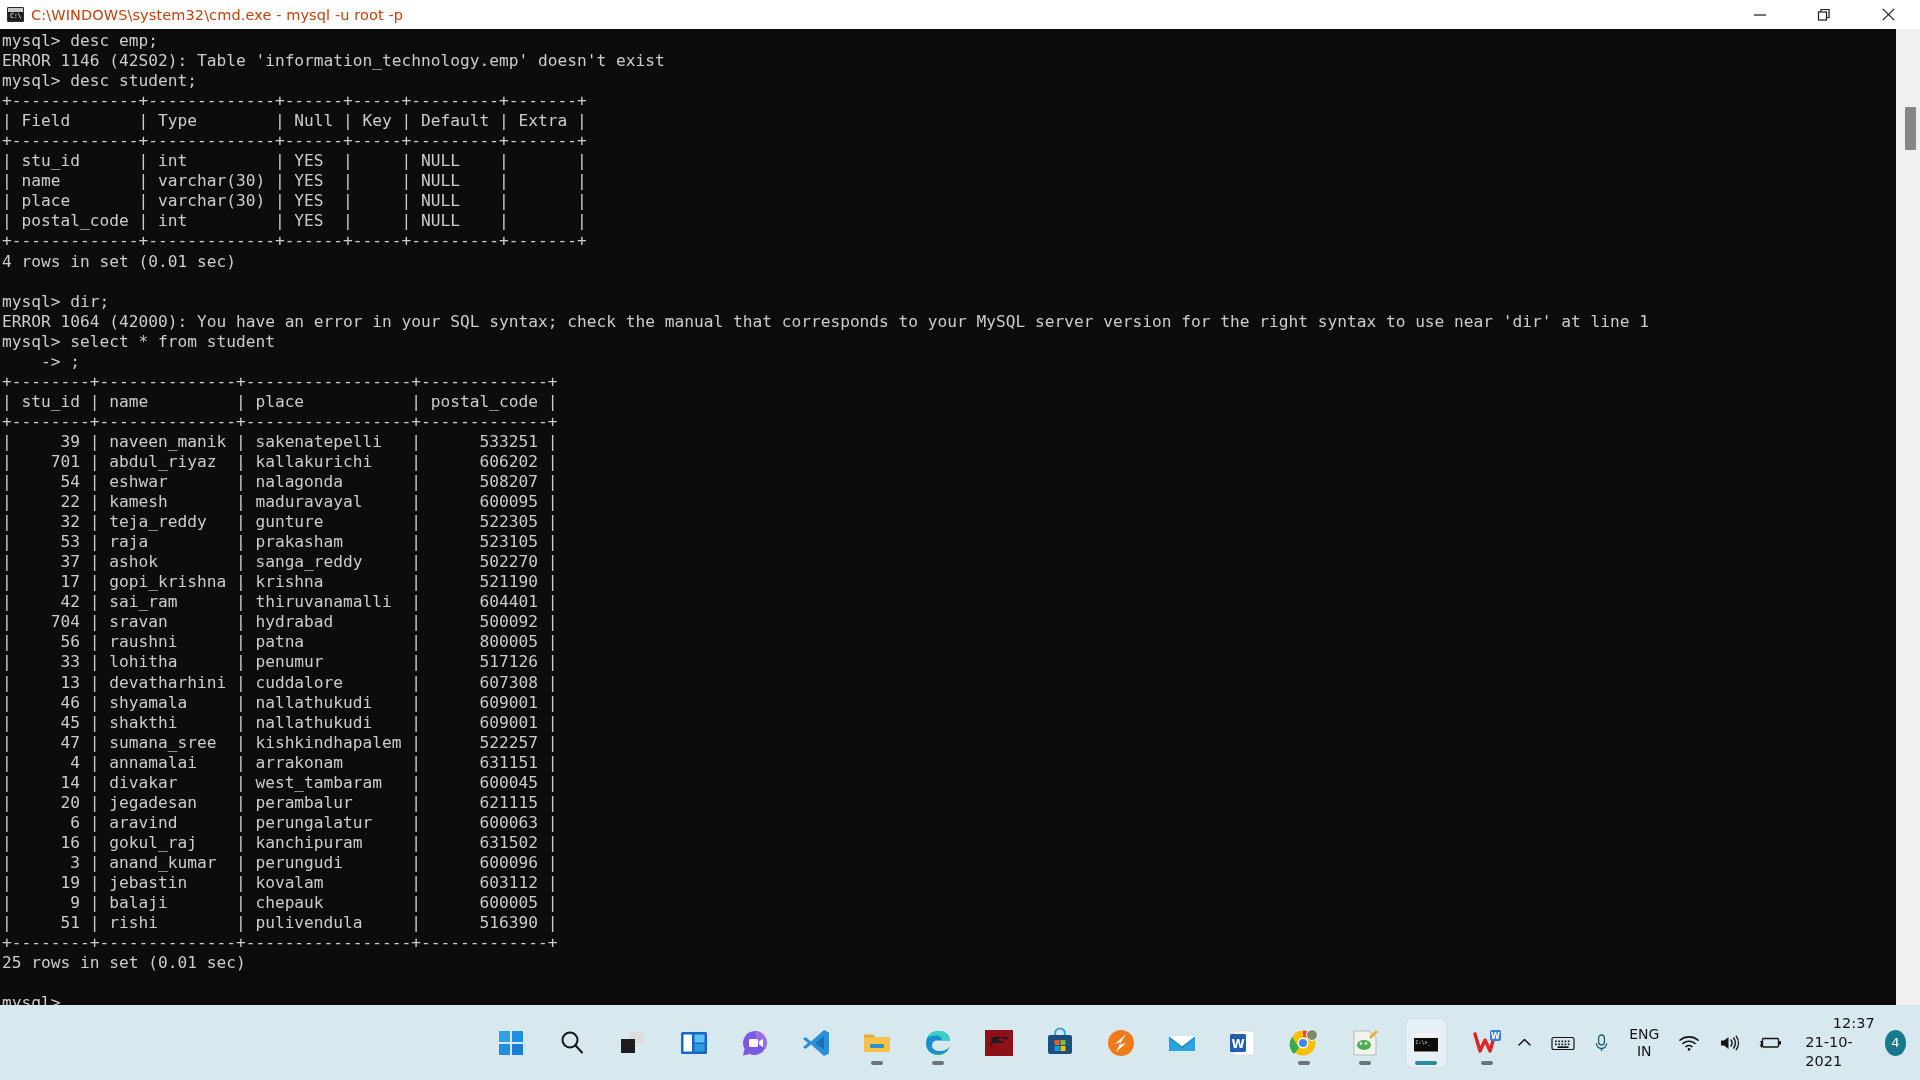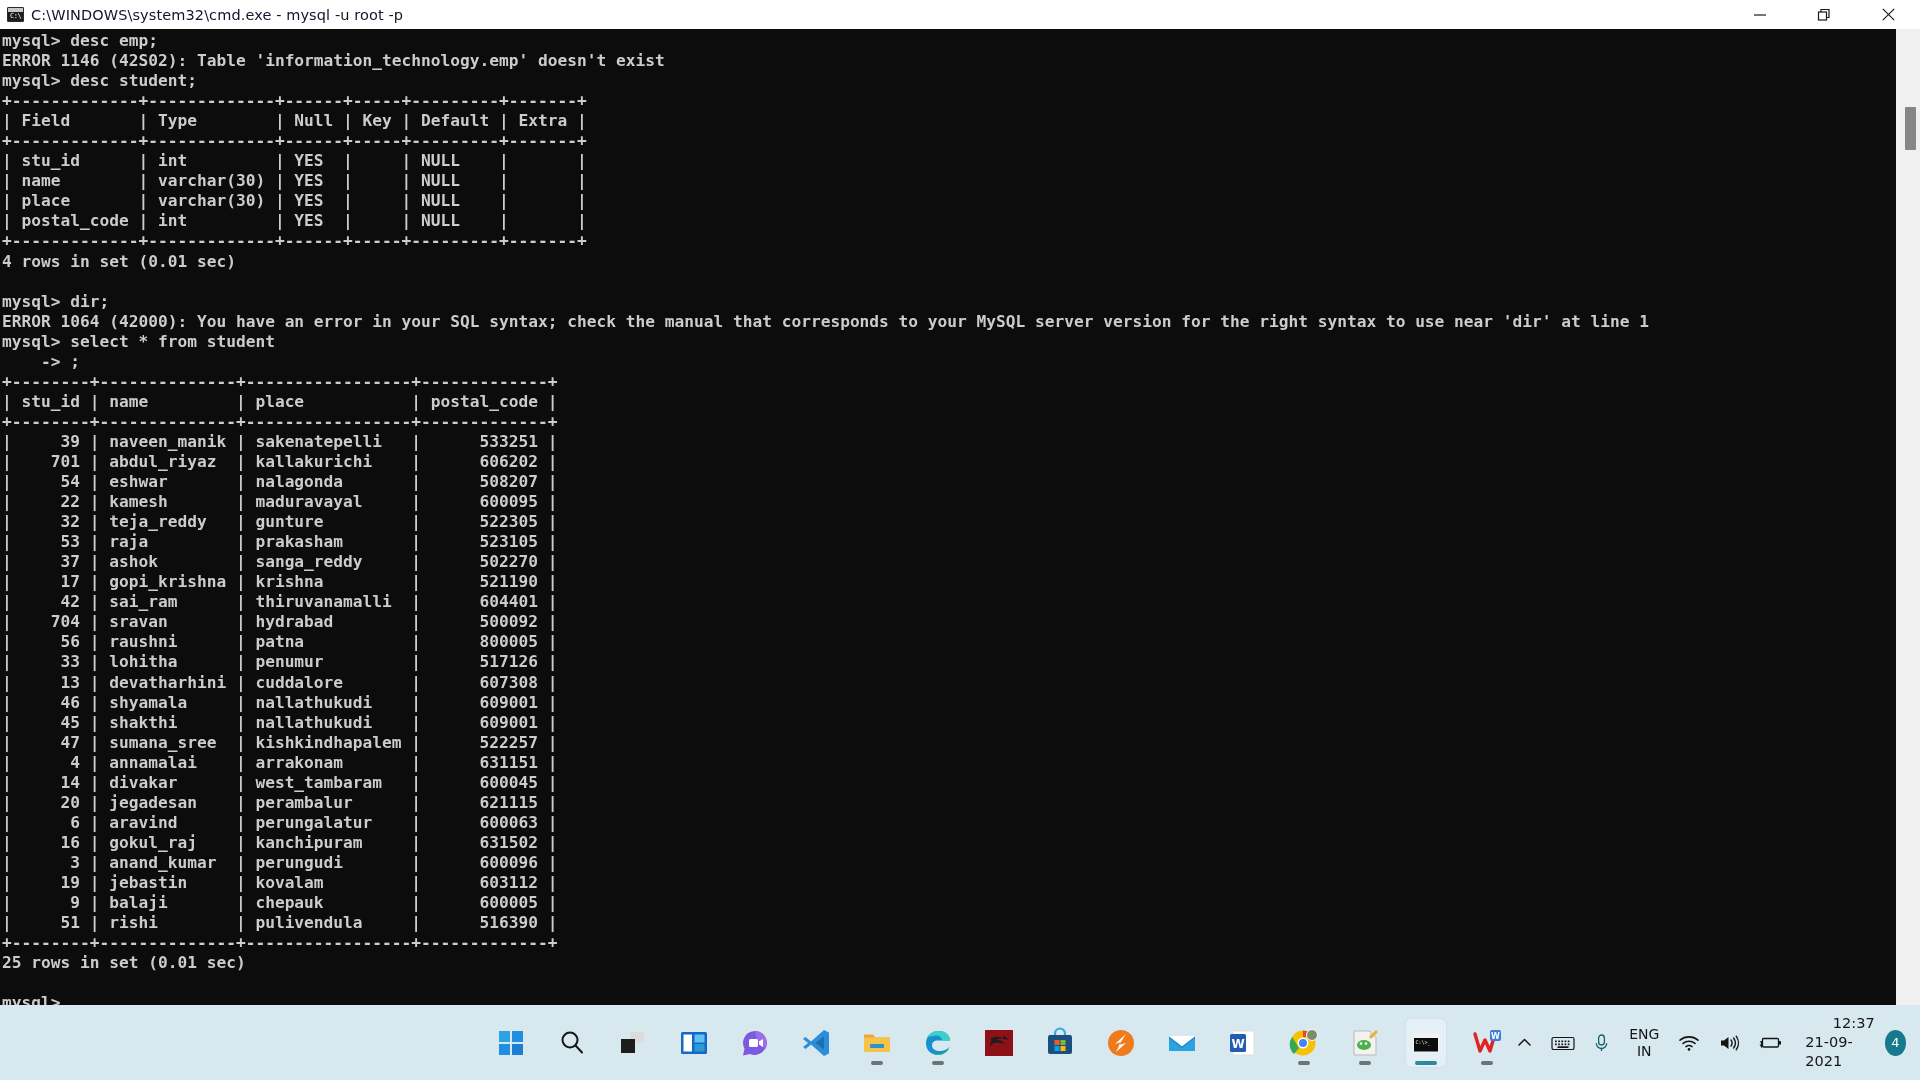--- a/index.html
+++ b/index.html
@@ -24,21 +24,21 @@
     position: relative; border-radius: 1px; margin-right: 7px;
     overflow: hidden;
   }
   .cmd-icon .bar { position: absolute; left: 0; top: 0; width: 100%; height: 4px; background: #c9c9c9; }
   .cmd-icon .prompt {
     position: absolute; left: 2px; top: 5px;
     color: #f2f2f2; font-size: 7px; line-height: 7px;
     font-family: "DejaVu Sans Mono", monospace; letter-spacing: -0.5px;
   }
   #titlebar-title {
-    font-size: 14.5px; color: #0f172a; white-space: nowrap;
+    font-size: 14.5px; color: #c2410c; white-space: nowrap;
     letter-spacing: 0.1px;
   }
   #titlebar-buttons { display: flex; flex: 0 0 auto; height: 29px; }
   .win-btn {
     width: 64px; height: 29px;
     display: flex; align-items: center; justify-content: center;
     color: #1a1a1a;
   }
   .win-btn svg { display: block; }
 
@@ -51,21 +51,20 @@
   #console-text {
     position: absolute; left: 0; top: 0;
     width: 1896px;
     padding: 2px 0 0 2px;
     color: #cccccc;
     font-family: "DejaVu Sans Mono", monospace;
     font-size: 16.2px;
     line-height: 20.05px;
     white-space: pre;
     letter-spacing: 0px;
-    font-weight: bold;
   }
   
   #console-scrollbar {
     position: absolute; right: 0; top: 29px; width: 24px; height: 976px;
     background: #f0f0f0;
   }
   #console-scrollthumb {
     position: absolute; right: 4px; top: 78px; width: 11px; height: 43px;
     background: #868686; border-radius: 1px;
   }
@@ -429,18 +428,18 @@
     <div class="tray-btn">
       <svg width="24" height="17" viewBox="0 0 24 17">
         <rect x="4.5" y="4.5" width="16" height="8.5" rx="1.2" fill="none" stroke="#151515" stroke-width="1.3"></rect>
         <rect x="21" y="7" width="2" height="3.5" rx="0.6" fill="#151515"></rect>
         <path d="M4 2.5 L4 14.5 L1.5 10.5 L3.2 10.5 L2.2 7 L4.6 7z" fill="#151515"></path>
       </svg>
     </div>
 
     <div id="clock">
       <span>12:37</span>
-      <span>21-09-2021</span>
+      <span>21-10-2021</span>
     </div>
 
     <div id="notif-badge">4</div>
   </div>
 </div>
 
 </body></html>

